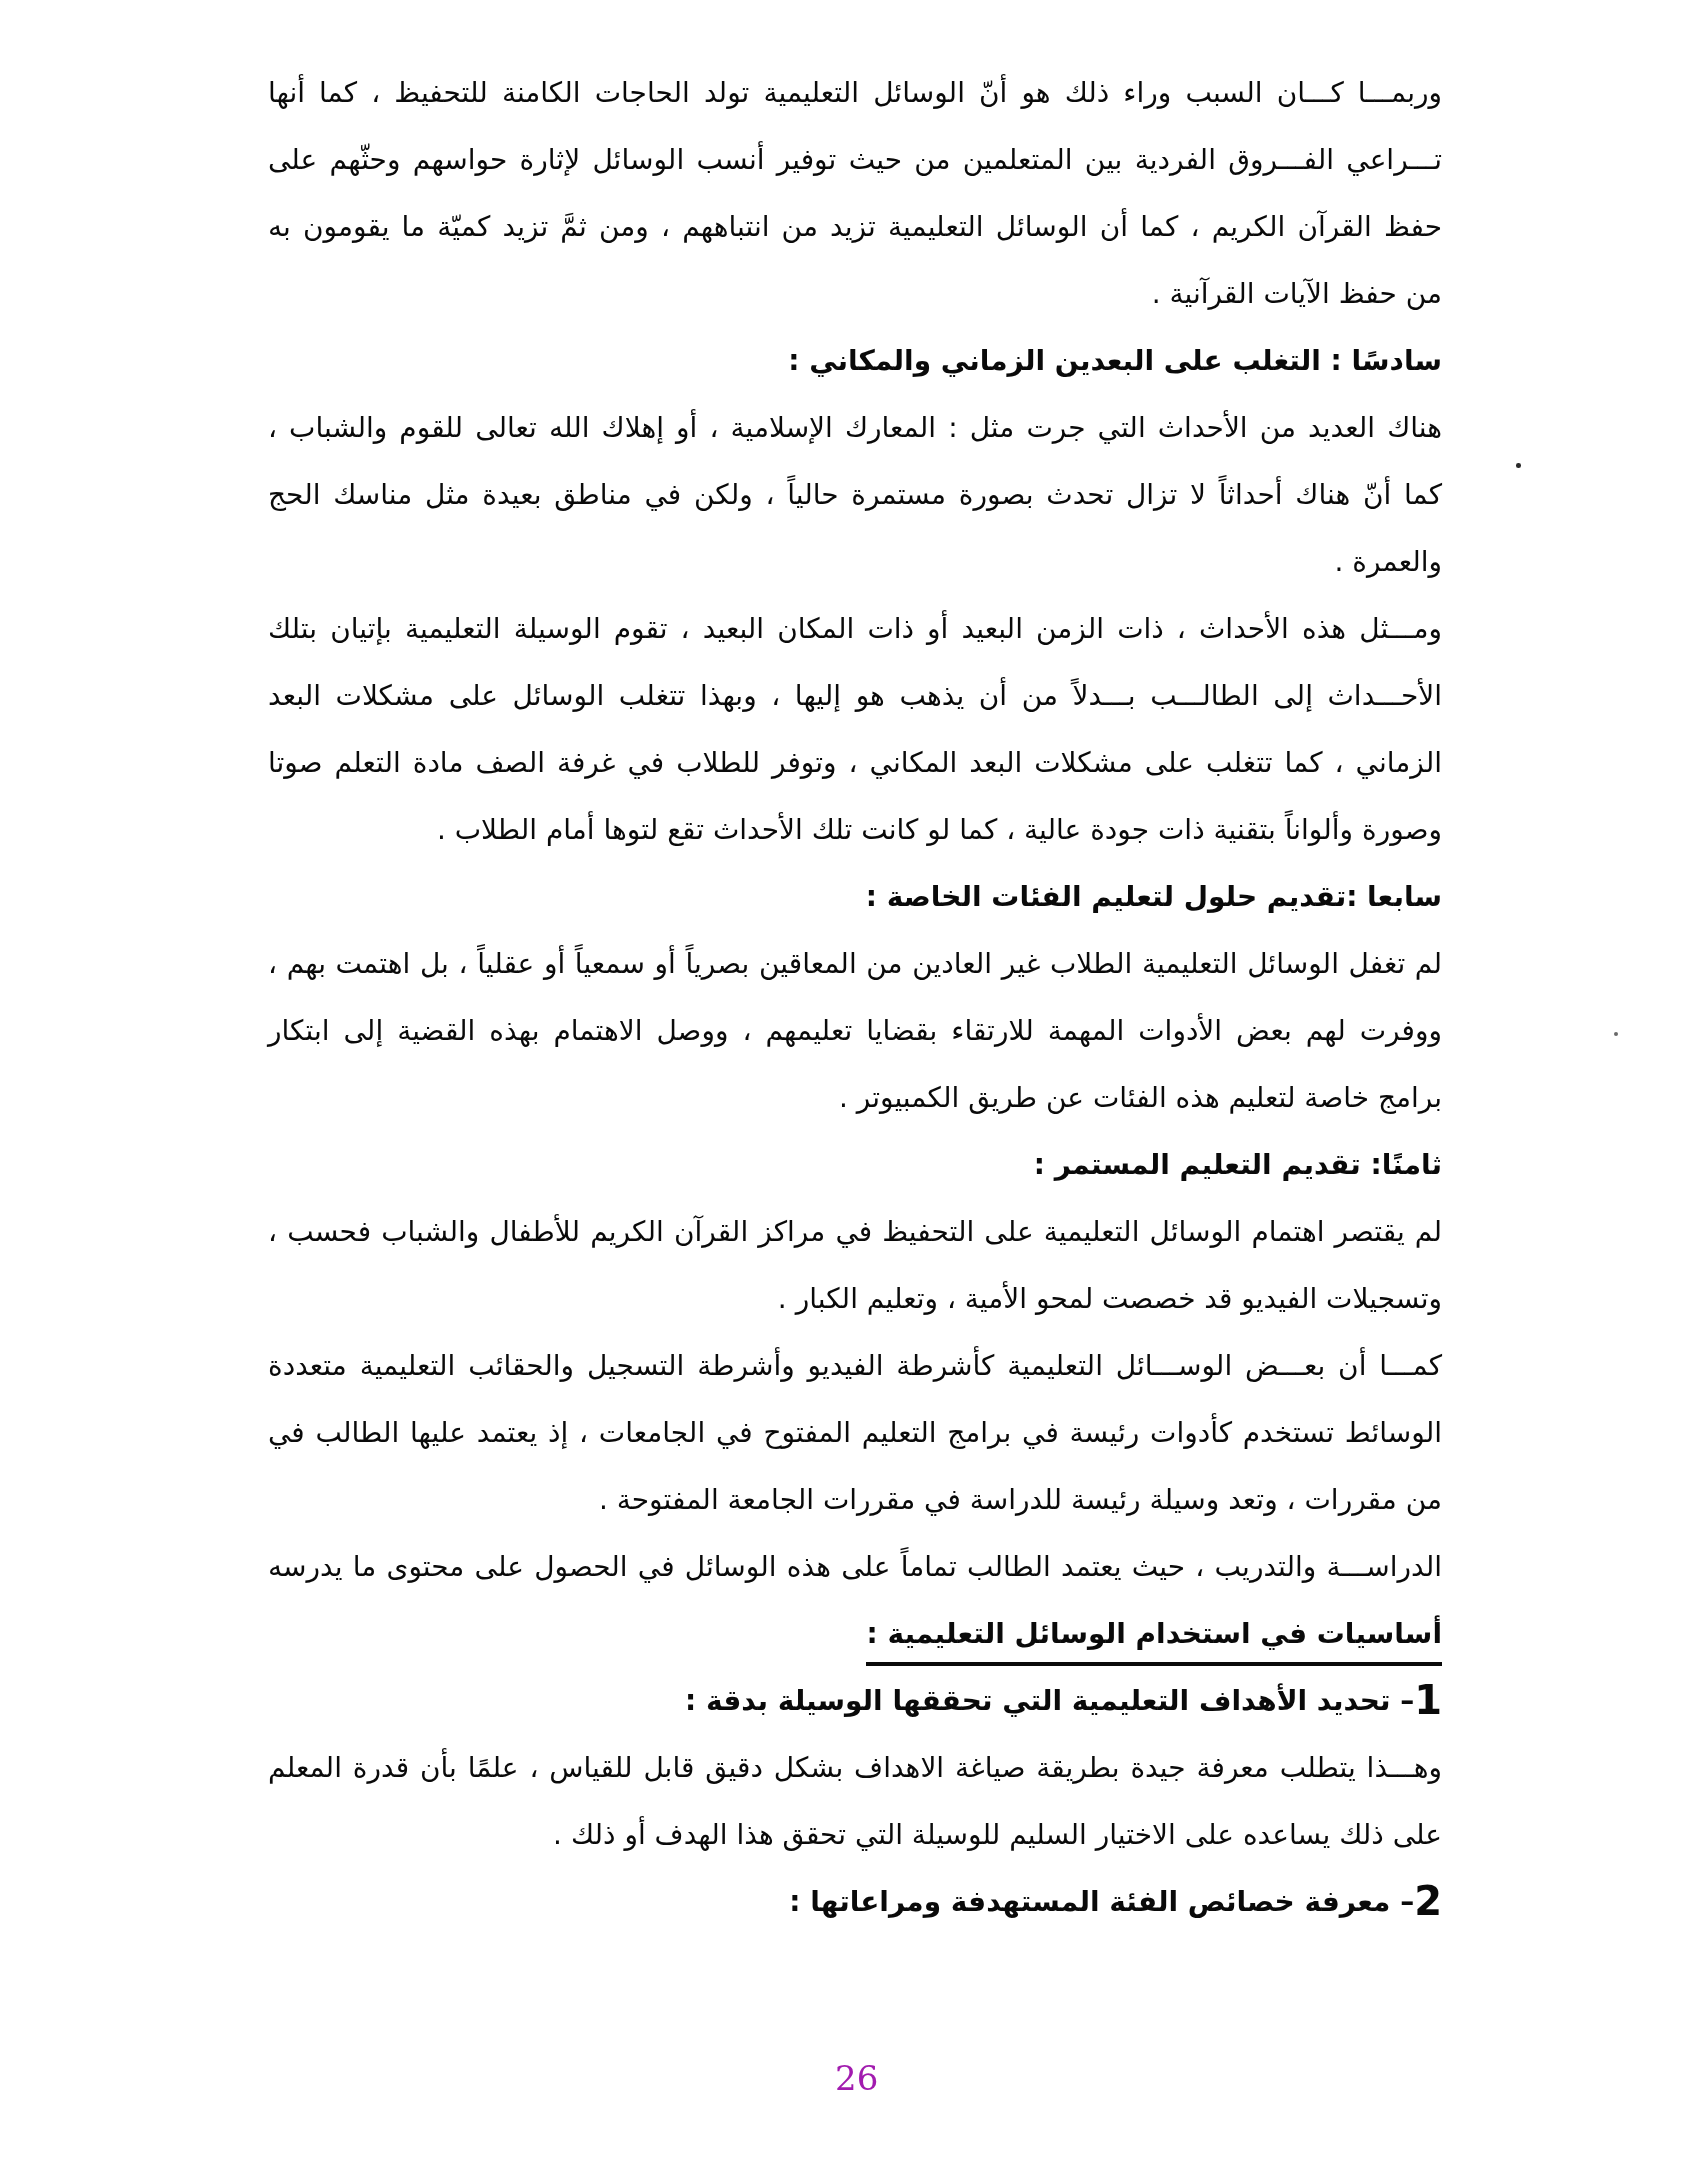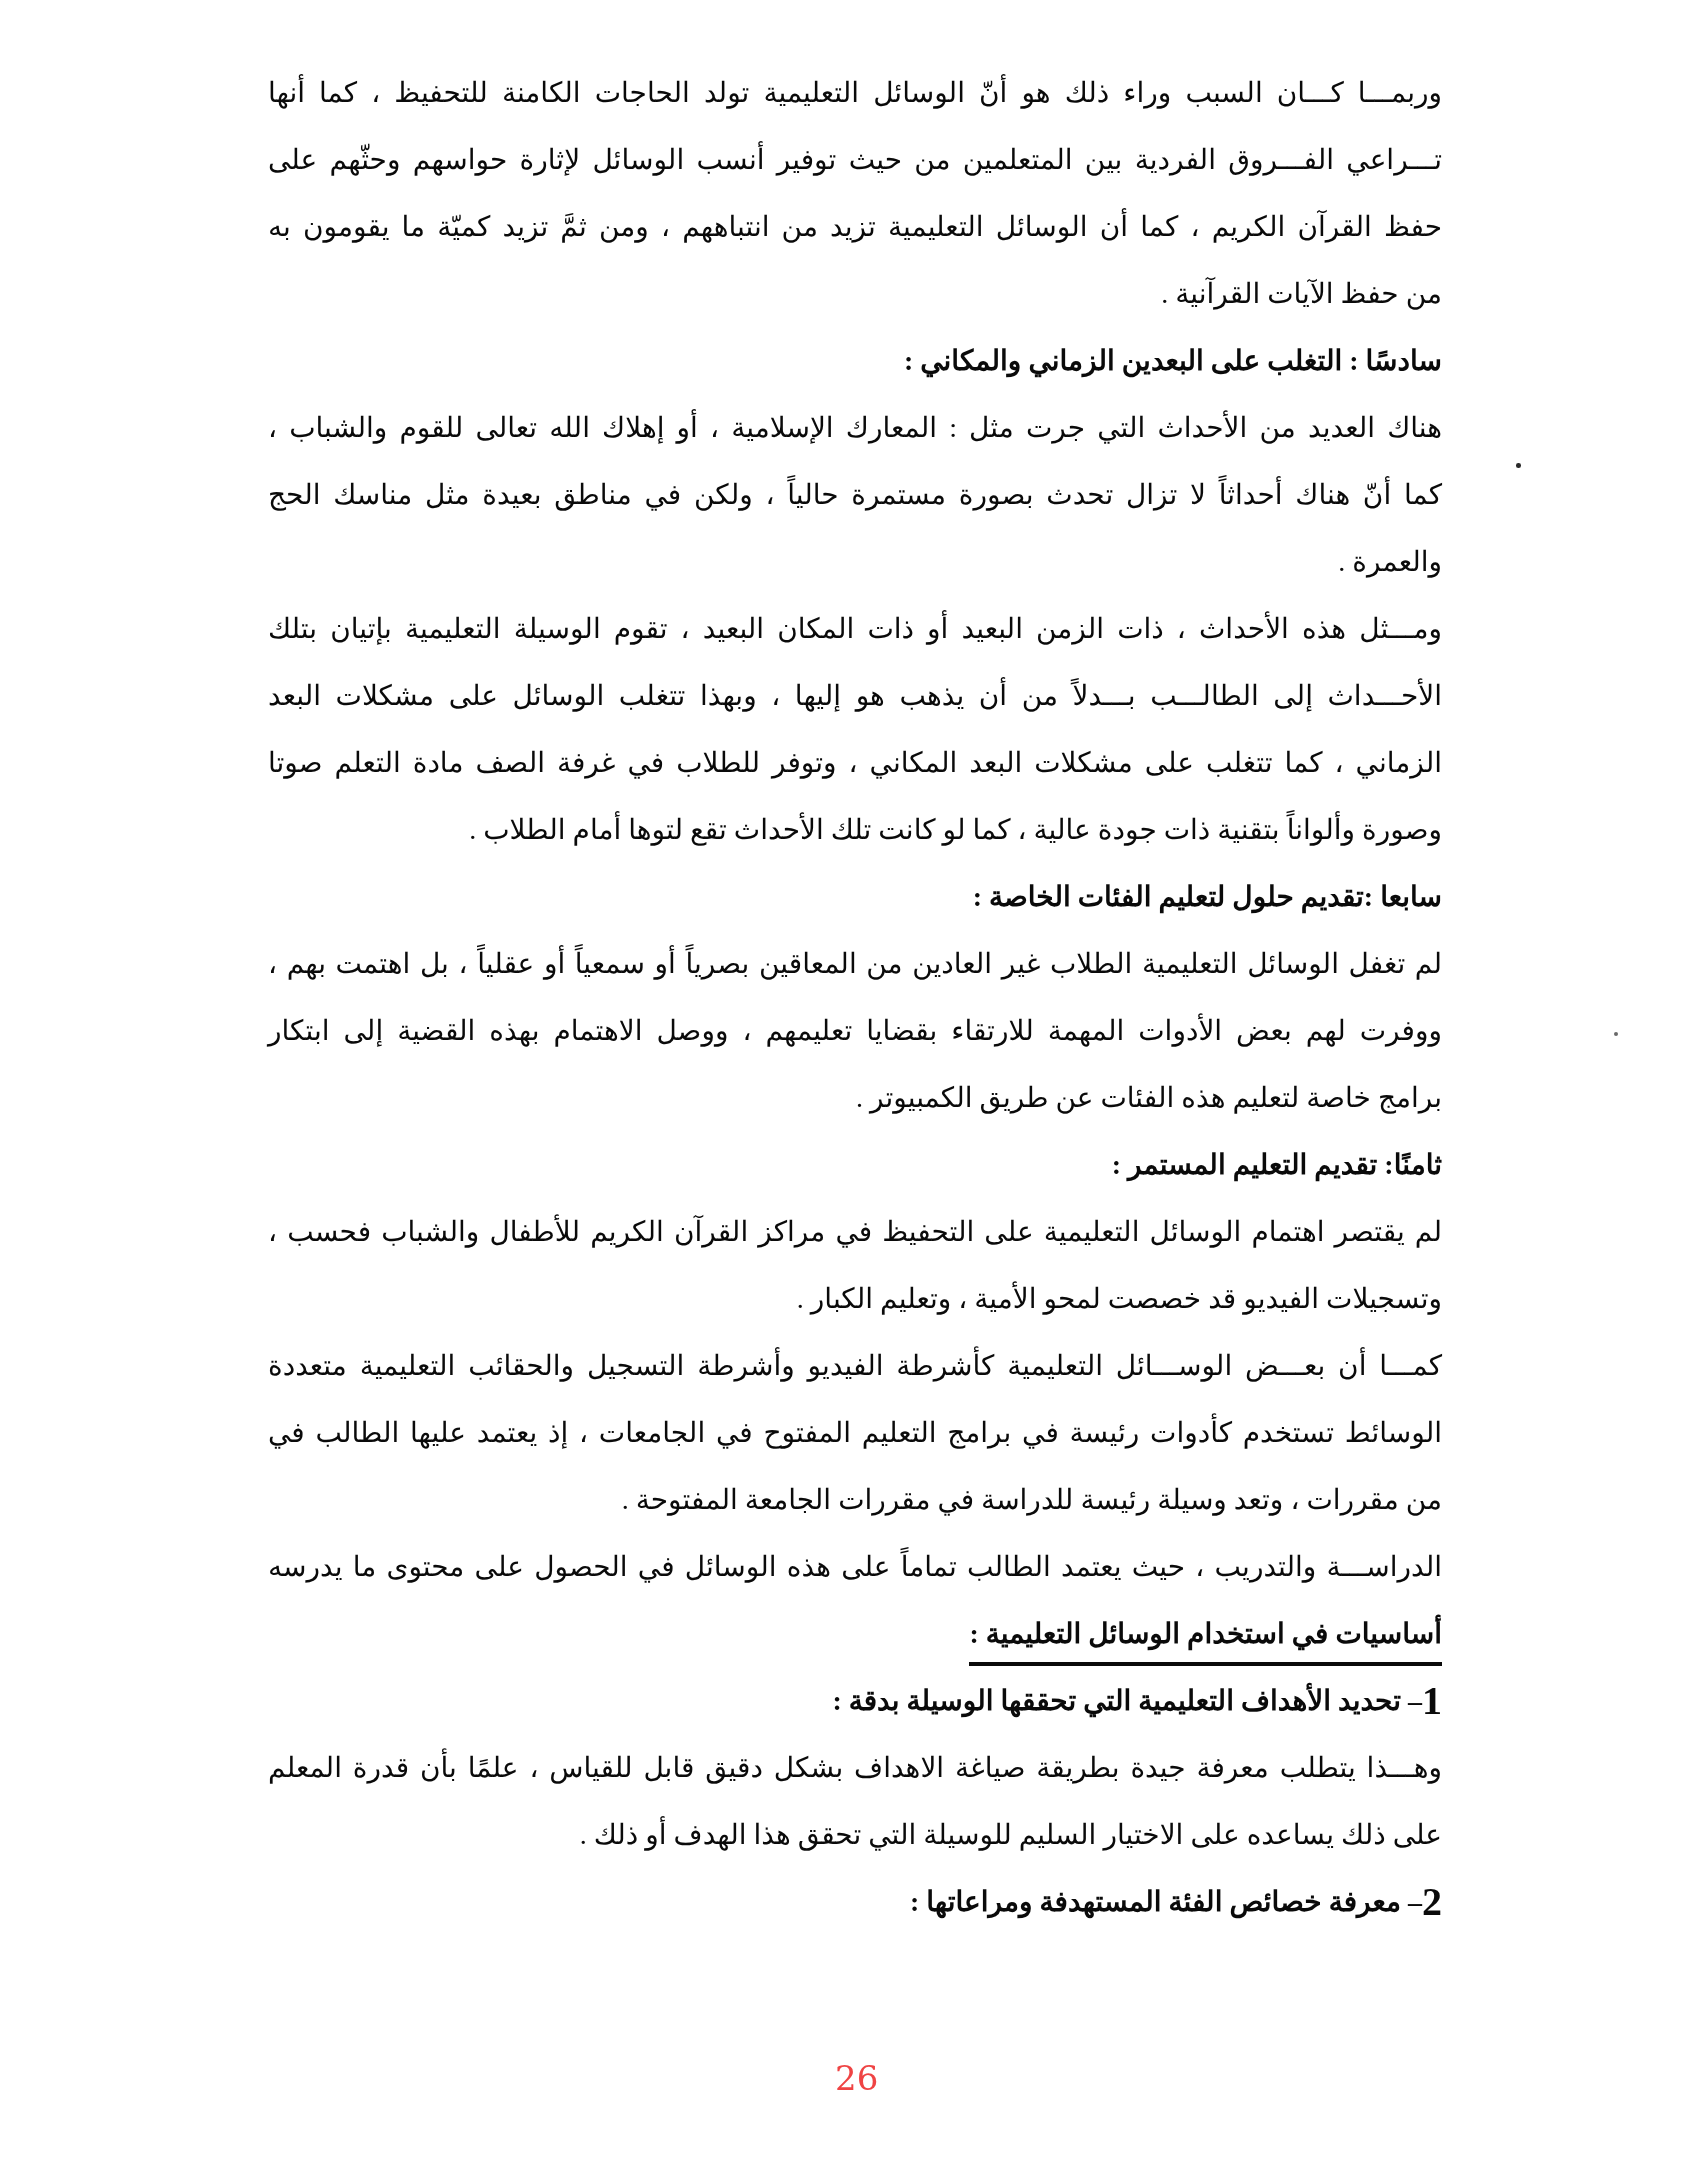--- a/index.html
+++ b/index.html
@@ -15,21 +15,20 @@
     overflow: hidden;
     font-family: "DejaVu Sans", sans-serif;
     color: #0a0a0a;
   }
   .content {
     position: absolute;
     top: 59px;
     left: 268px;
     width: 1174px;
     direction: rtl;
-    font-family: Liberation Serif, serif;
   }
   .line {
     height: 67px;
     line-height: 67px;
     font-size: 28px;
     white-space: nowrap;
   }
   
   .line.j {
     text-align: justify;
@@ -57,21 +56,21 @@
     letter-spacing: 1.3px;
   }
   .page-number {
     position: absolute;
     top: 2058px;
     left: 0;
     width: 1687px;
     text-align: center;
     font-family: "DejaVu Serif", serif;
     font-size: 34px;
-    color: #ef4444;
+    color: #a21caf;
   }
   .page-number span { position: relative; left: 13.2px; }
   .speck {
     position: absolute;
     background: #2a2a2a;
     border-radius: 50%;
   }
   .speck.s1 { width: 4.6px; height: 4.6px; top: 463px;  left: 1516px; }
   .speck.s2 { width: 4px; height: 4px; top: 1032px; left: 1614px; opacity: .7; }
 </style>

